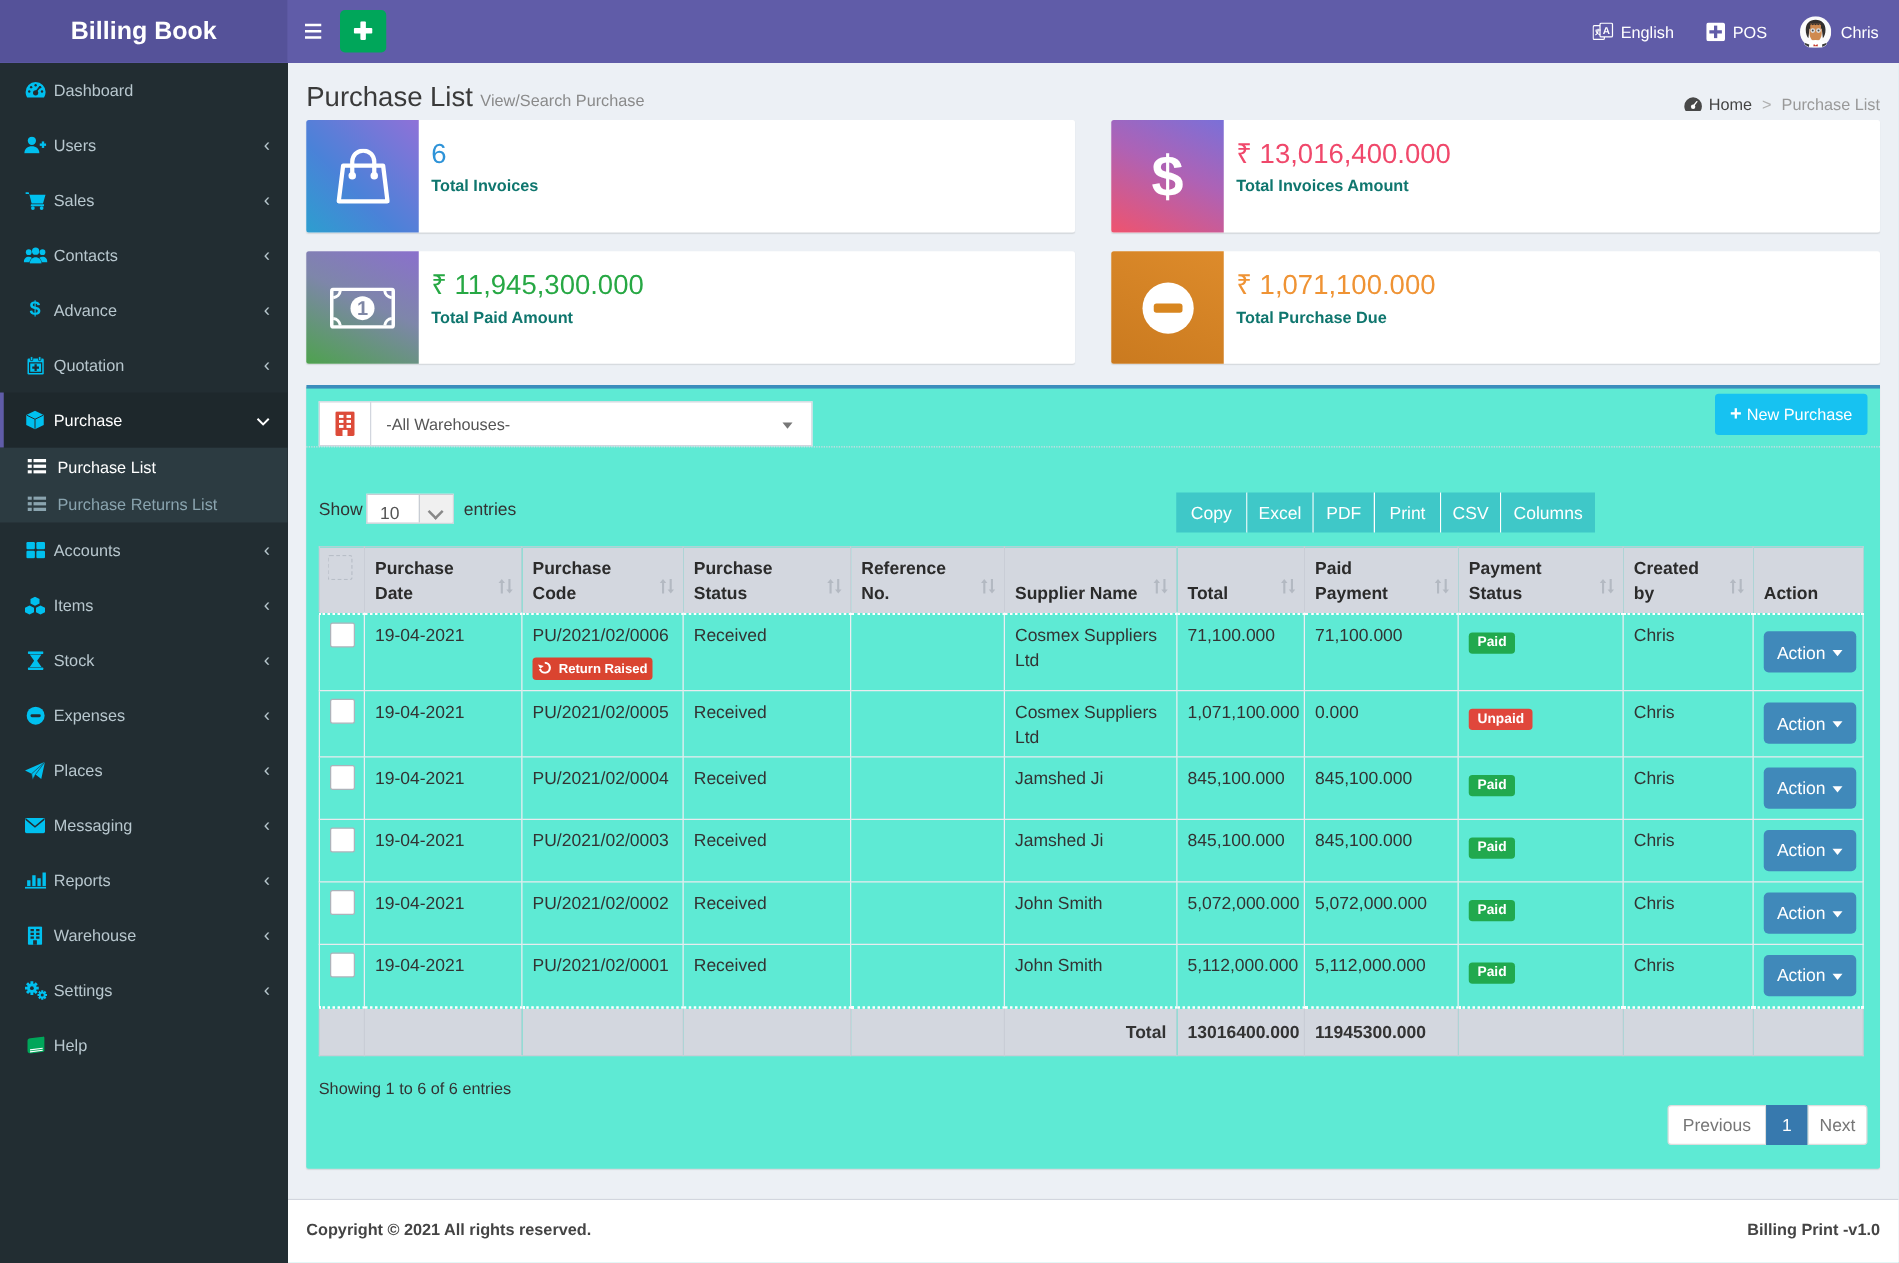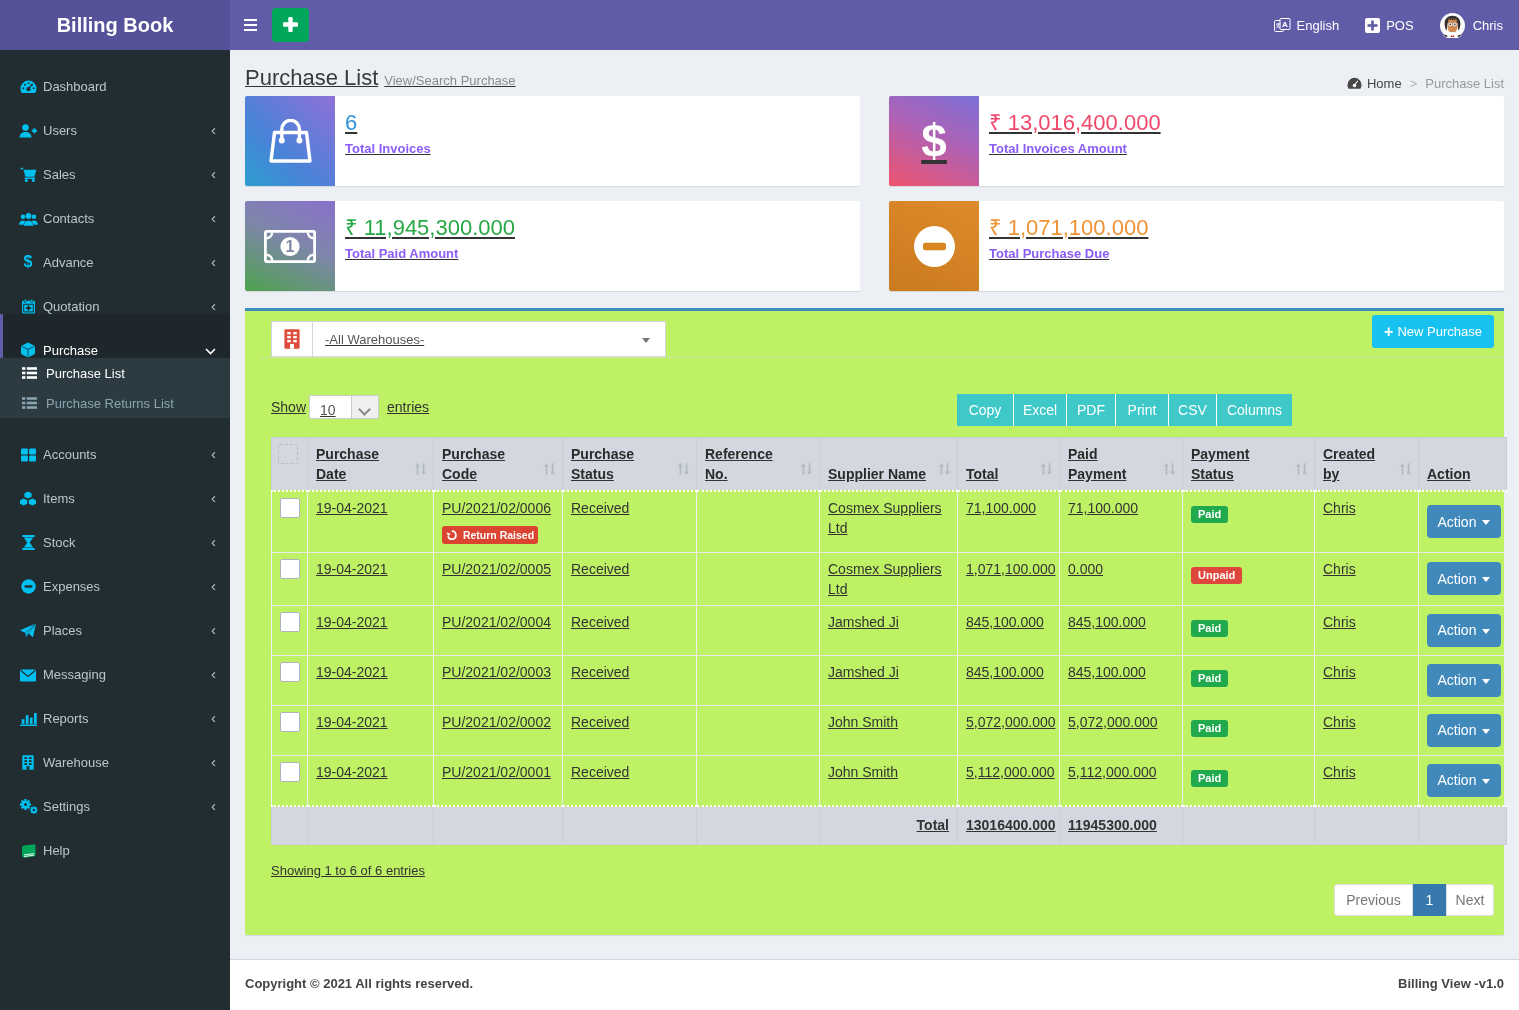--- a/index.html
+++ b/index.html
@@ -10,52 +10,52 @@
 .navbar { position:absolute; left:230px; top:0; right:0; height:50px; background:#605ca8; }
 .hamb { position:absolute; left:14px; top:19px; width:13px; height:12px; }
 .hamb div { height:2px; background:#fff; margin-bottom:3px; }
 .plusbtn { position:absolute; left:42px; top:8px; width:37px; height:34px; background:#00a65a; border-radius:4px; color:#fff; font-size:18px; font-weight:bold; text-align:center; line-height:32px; }
 .nav-right { position:absolute; right:0; top:0; height:50px; display:flex; align-items:center; color:#fff; font-size:13px; }
 .nav-item { display:flex; align-items:center; height:50px; padding:0 13px; }
 .nav-item svg { margin-right:6px; }
 
 .sidebar { position:fixed; top:50px; left:0; width:230px; height:960px; background:#222d32; z-index:40; }
 .smenu { list-style:none; padding-top:0; }
-.smenu > li > a { display:flex; align-items:flex-end; height:44px; padding:0 15px; color:#b8c7ce; text-decoration:none; font-size:13px; position:relative; border-left:3px solid transparent; }
+.smenu > li > a { display:flex; align-items:center; height:44px; padding:0 15px; color:#b8c7ce; text-decoration:none; font-size:13px; position:relative; border-left:3px solid transparent; }
 .smenu > li > a .micon { width:20px; min-width:20px; margin-right:5px; display:flex; align-items:center; justify-content:center; }
 .smenu > li > a .arrow { position:absolute; right:14px; color:#b8c7ce; font-size:15px; }
 .smenu > li.active > a { background:#1e282c; color:#fff; border-left-color:#605ca8; }
 .submenu { list-style:none; background:#2c3b41; }
 .submenu li a { display:flex; align-items:center; height:30px; padding-left:22px; color:#8aa4af; text-decoration:none; font-size:13px; }
 .submenu li a .micon { width:18px; min-width:18px; margin-right:6px; display:flex; align-items:center; }
 .submenu li.on a { color:#fff; }
 
 .wrapper { margin-left:230px; padding-top:50px; width:1289px; }
-.content { padding:0 15px 9px 15px;text-decoration:underline; }
+.content { padding:0 15px 9px 15px; }
 .cheader { position:relative; height:46px; padding-top:15px; }
 .cheader h1 { font-size:22px; font-weight:normal; color:#3a3a3a; display:inline; }
 .cheader small { font-size:13px; color:#8a8a8a; margin-left:6px; }
 .crumb { position:absolute; right:0; top:26px; font-size:13px; color:#444; display:flex; align-items:center; }
 .crumb .sep { color:#b0b0b0; margin:0 8px; }
 .crumb .cur { color:#999; }
 
 .cardrow { display:flex; margin-bottom:15px; }
 .card { width:615px; height:90px; background:#fff; box-shadow:0 1px 1px rgba(0,0,0,0.1); border-radius:2px; display:flex; }
 .card + .card { margin-left:29px; }
 .cicon { width:90px; height:90px; display:flex; align-items:center; justify-content:center; border-radius:2px 0 0 2px; }
 .cbody { padding:14px 0 0 10px; }
 .cnum { font-size:22px; line-height:26px; }
-.clabel { font-size:13px; font-weight:bold; color:#8b5cf6; margin-top:5px; }
+.clabel { font-size:13px; font-weight:bold; color:#0f766e; margin-top:5px; }
 .grad1 { background:linear-gradient(225deg,#8f71d8 0%,#4a82d8 60%,#2d9ecf 100%); }
 .grad2 { background:linear-gradient(25deg,#ef536e 0%,#ae62b5 55%,#7a70d8 100%); }
 .grad3 { background:linear-gradient(25deg,#4ea24e 0%,#7e86aa 55%,#8a70cc 100%); }
 .grad4 { background:linear-gradient(25deg,#ca7a1f 0%,#dd8b2b 100%); }
 .blue { color:#2e93d8; } .red { color:#f0486b; } .green { color:#27a844; } .orange { color:#ef9334; }
 
-.box { background:#bef264; border-top:3px solid #3c8dbc; box-shadow:0 1px 1px rgba(0,0,0,0.1); border-radius:0 0 2px 2px; margin-top:17px; margin-bottom:15px; position:relative; height:627px;padding-left:16px; }
+.box { background:#5eead4; border-top:3px solid #3c8dbc; box-shadow:0 1px 1px rgba(0,0,0,0.1); border-radius:0 0 2px 2px; margin-top:17px; margin-bottom:15px; position:relative; height:627px; }
 .boxheader { padding:10px; border-bottom:1px dotted #d8dce3; height:47px; position:relative; }
 .wgroup { display:flex; width:395px; }
 .waddon { width:41px; height:36px; border:1px solid #d2d6de; border-right:0; background:#fff; display:flex; align-items:center; justify-content:center; }
 .wselect { width:354px; height:36px; border:1px solid #d2d6de; background:#fff; font-size:13px; color:#555; display:flex; align-items:center; padding-left:12px; position:relative; }
 .wselect .caret { position:absolute; right:15px; top:16px; width:0; height:0; border-left:4.5px solid transparent; border-right:4.5px solid transparent; border-top:5px solid #777; }
 .newbtn { position:absolute; right:10px; top:4px; width:122px; height:33px; background:#17c2f1; color:#fff; border-radius:3px; font-size:13px; display:flex; align-items:center; justify-content:center; }
 .newbtn b { font-size:16px; margin-right:4px; font-weight:bold; }
 
 .boxbody { padding:10px; height:577px; position:relative; }
 .controls { position:relative; height:69px; padding-top:27px; }
@@ -646,13 +646,13 @@
       <div class="tinfo">Showing 1 to 6 of 6 entries</div>
       <div class="paging">
             <div class="pbtn prev">Previous</div>
             <div class="pbtn num">1</div>
             <div class="pbtn next">Next</div>
           </div>
     </div>
   </div>
 </div>
 </div>
-<div class="mainfooter">Copyright © 2021 All rights reserved.<span class="ver">Billing View -v1.0</span></div>
+<div class="mainfooter">Copyright © 2021 All rights reserved.<span class="ver">Billing Print -v1.0</span></div>
 
 </body></html>

